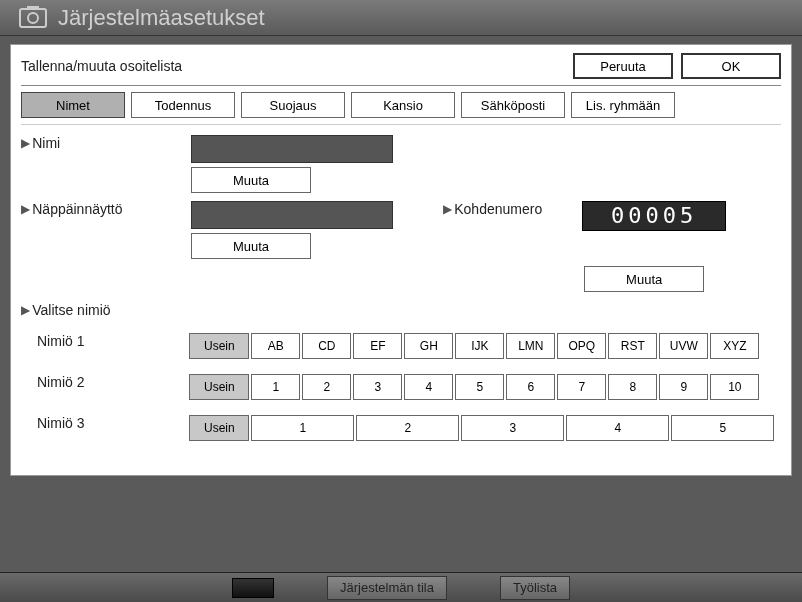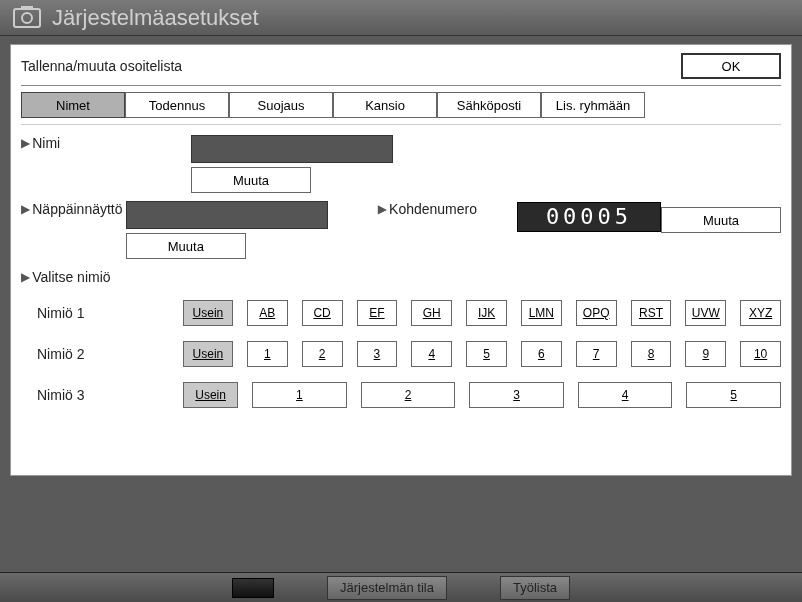--- a/index.html
+++ b/index.html
@@ -1,54 +1,54 @@
 <!DOCTYPE html>
 <html><head>
 <meta charset="utf-8">
 <style>
 * { box-sizing: border-box; margin: 0; padding: 0; font-family: Arial, sans-serif; }
 body { width: 802px; height: 602px; background: #5a5a5a; overflow: hidden; }
 
-.title-bar { height: 36px; background: linear-gradient(#7a7a7a,#5a5a5a); display: flex; align-items: center; padding: 0 10px; border-bottom: 1px solid #333; }
+.title-bar { height: 36px; background: linear-gradient(#7a7a7a,#5a5a5a); display: flex; align-items: center; padding: 0 16px; border-bottom: 1px solid #333; }
 .title-bar .icon { width: 34px; height: 28px; margin-right: 8px; display:flex;align-items:center;justify-content:center;}
 .title-text { color: #d0d0d0; font-size: 22px; font-weight: 300; flex: 1; }
 .exit-btn { width: 92px; height: 24px; background: linear-gradient(#888,#666); border: 1px solid #333; color: #222; font-size: 13px; cursor: pointer; }
 
 .main-panel { margin: 8px 10px; background: #fff; border: 1px solid #999; height: 432px; padding: 6px 10px 16px; position: relative; }
 
 .subtitle-row { display: flex; align-items: center; height: 30px; }
 .subtitle { font-size: 14px; color: #222; flex: 1; }
 .cancel-btn, .ok-btn { width: 100px; height: 26px; background: #fff; border: 2px solid #333; font-size: 13px; margin-left: 8px; cursor: pointer; }
 .ok-btn { font-weight: normal; }
 
 .divider { height: 1px; background: #888; margin: 4px 0 6px; }
 
-.tab-row { display: flex; margin: 4px 0 6px; }
+.tab-row { display: flex; gap: 6px; margin: 4px 0 6px; }
 .tab { width: 104px; height: 26px; font-size: 13px; border: 1px solid #666; background: #fff; cursor: pointer; display:flex;align-items:center;justify-content:center;}
 .tab.active { background: #b0b0b0; border: 1px solid #444; }
 
 .thin-divider { height: 1px; background: #ccc; margin: 3px 0 10px; }
 
 .form-row { display: flex; align-items: flex-start; margin-bottom: 8px; }
 .arrow { color: #555; font-size: 12px; margin-right: 2px; }
 .form-label { width: 170px; font-size: 14px; color: #222; display:flex;align-items:center;}
 .value-box { width: 202px; height: 28px; background: #555; border: 1px solid #333; }
 .change-btn { width: 120px; height: 26px; background: #fff; border: 1px solid #666; font-size: 13px; margin-top: 4px; cursor: pointer; }
 
 .dest-label { margin-left: 50px; font-size: 14px; color: #222; display:flex;align-items:center;}
 .dest-value { width: 144px; height: 30px; background: #2a2a2a; border: 1px solid #000; color: #fff; font-family: monospace; font-size: 22px; letter-spacing: 4px; text-align: center; line-height: 28px; margin-left: 20px; }
 
-.col-right { display:flex; flex-direction:row; align-items:center; }
+.col-right { display:flex; flex-direction:column; align-items:center;gap:29px; }
 
 .group-section { margin-top: 10px; }
 .group-header { font-size: 14px; color: #222; margin-bottom: 4px; display:flex;align-items:center;}
 
-.group-row { display: flex; align-items: center; margin: 15px 0; }
+.group-row { display: flex; align-items: flex-start; margin: 15px 0; }
 .group-row-label { width: 170px; padding-left: 16px; font-size: 14px; color: #222; }
-.grid { display: flex; gap: 14px; width: 598px; text-decoration: underline;}
+.grid { display: flex; gap: 2px; width: 598px;}
 .cell { height: 26px; border: 1px solid #666; background: #fff; font-size: 12px; display:flex;align-items:center;justify-content:center; cursor:pointer;}
 .cell.often { width: 60px; background: #c8c8c8; }
 .r1 .cell.reg { width: 49px; }
 .r2 .cell.reg { width: 49px; }
 .r3 .cell.reg { width: 103px; }
 
 .footer { position: absolute; bottom: 0; left: 0; right: 0; height: 30px; background: linear-gradient(#6a6a6a,#4a4a4a); display:flex; align-items:center; justify-content:center; gap: 6px; border-top: 1px solid #222;}
 .footer-icon { width: 42px; height: 20px; background: linear-gradient(#333,#111); border:1px solid #000;}
 .footer-btn { height: 24px; padding: 0 12px; background: linear-gradient(#888,#666); border: 1px solid #333; color:#222; font-size: 13px; cursor:pointer;margin-left:47px;}
 </style>
@@ -63,20 +63,21 @@
         <rect x="9" y="1" width="12" height="4" fill="#ccc"></rect>
       </svg>
   </span>
   <div class="title-text">Järjestelmäasetukset</div>
 </div>
 
 <div class="main-panel">
 
   <div class="subtitle-row">
     <div class="subtitle">Tallenna/muuta osoitelista</div>
+    <button class="cancel-btn">Peruuta</button>
     <button class="ok-btn">OK</button>
   </div>
   <div class="divider"></div>
 
   <div class="tab-row">
     <div class="tab active">Nimet</div>
     <div class="tab">Todennus</div>
     <div class="tab">Suojaus</div>
     <div class="tab">Kansio</div>
     <div class="tab">Sähköposti</div>

